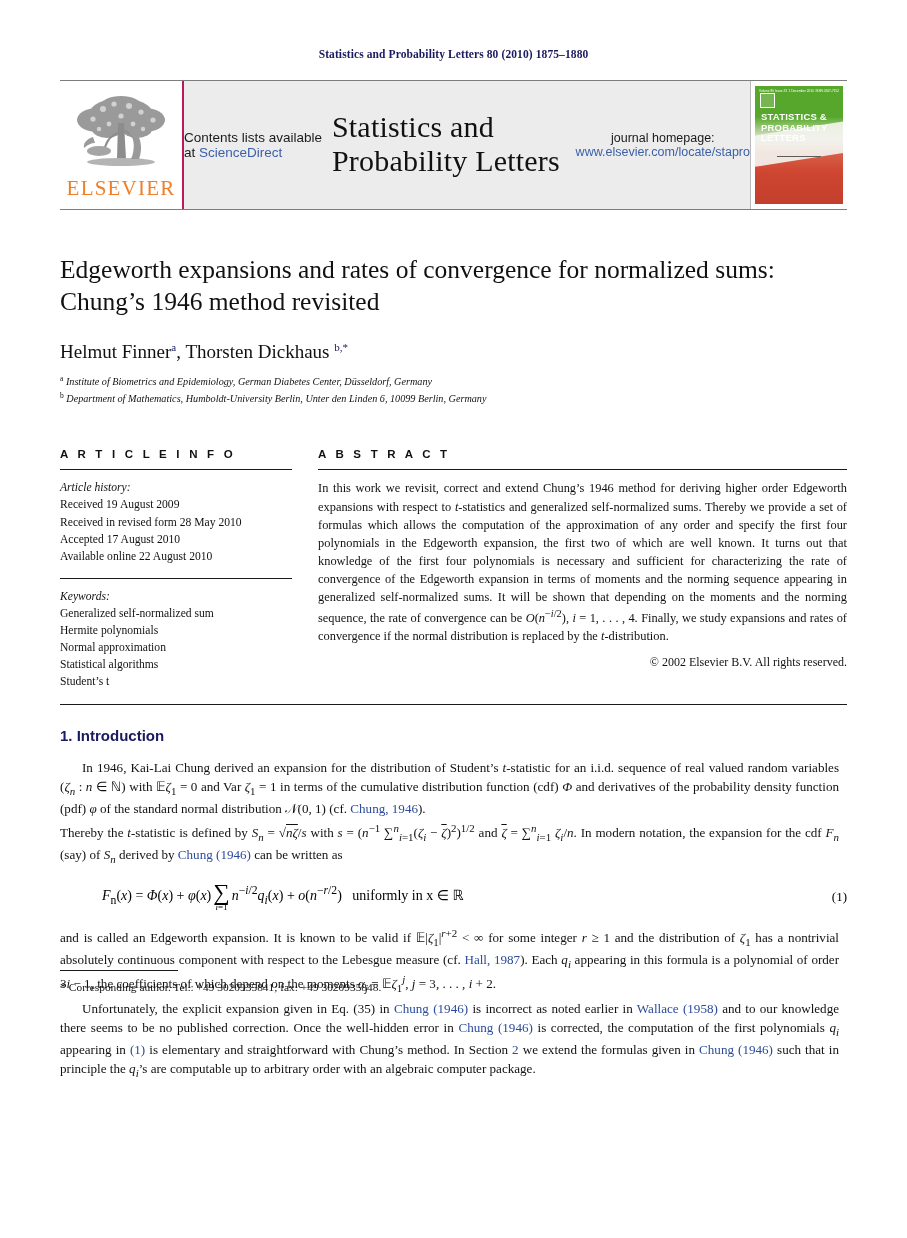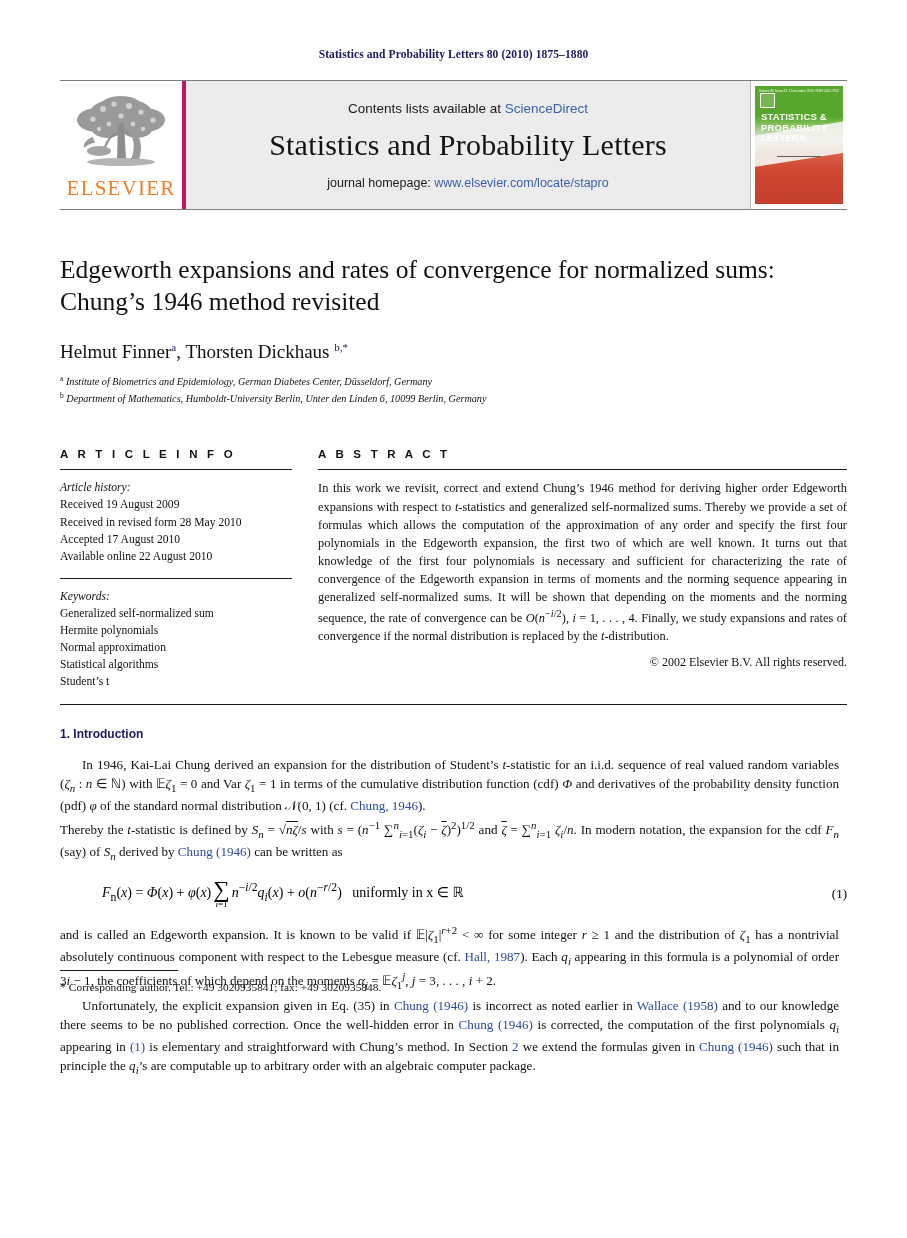--- a/index.html
+++ b/index.html
@@ -38,42 +38,42 @@
     margin: 20px 60px 0 60px;
     height: 128px;
     display: flex;
     align-items: stretch;
     border-top: 1px solid #7d7d7d;
     border-bottom: 1px solid #7d7d7d;
   }
   .elsevier-box {
     width: 122px;
     flex: 0 0 122px;
-    border-right: 4px solid #be185d;
+    border-right: 2px solid #be185d;
     display: flex;
     flex-direction: column;
     align-items: center;
     justify-content: center;
     background: #ffffff;
     padding-top: 2px;
   }
   .elsevier-tree { width: 104px; height: 84px; display:block; }
   .elsevier-word {
     font-family: "Liberation Serif", serif;
     color: #f07e26;
     font-size: 21px;
     letter-spacing: 1.2px;
     line-height: 1;
     margin-top: 1px;
   }
   .journal-center {
     flex: 1 1 auto;
     background: #ececec;
     display: flex;
-    flex-direction: column;
+    flex-direction: row;
     align-items: center;
     justify-content: center;
     gap: 2px;
   }
   .contents-line {
     font-family: "Liberation Sans", sans-serif;
     font-size: 13.5px;
     color: #1a1a1a;
   }
   .contents-line .sd {
@@ -248,21 +248,21 @@
     border-top: 1px solid #1a1a1a;
   }
 
   
   .body-sec {
     margin: 22px 60px 0 60px;
   }
   .sec-title {
     font-family: "Liberation Sans", sans-serif;
     font-weight: bold;
-    font-size: 12px;
+    font-size: 15px;
     color: #1a1a5e;
     margin-bottom: 14px;
   }
   .para {
     font-family: "Liberation Serif", serif;
     font-size: 13.1px;
     line-height: 1.48;
     text-align: justify;
     color: #111111;
     margin: 0 8px 2px 0;

